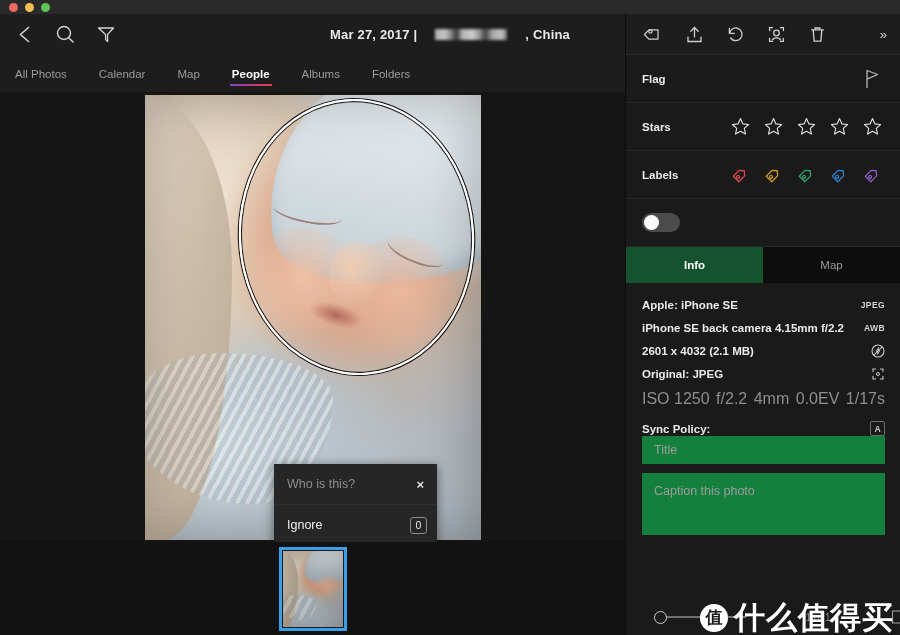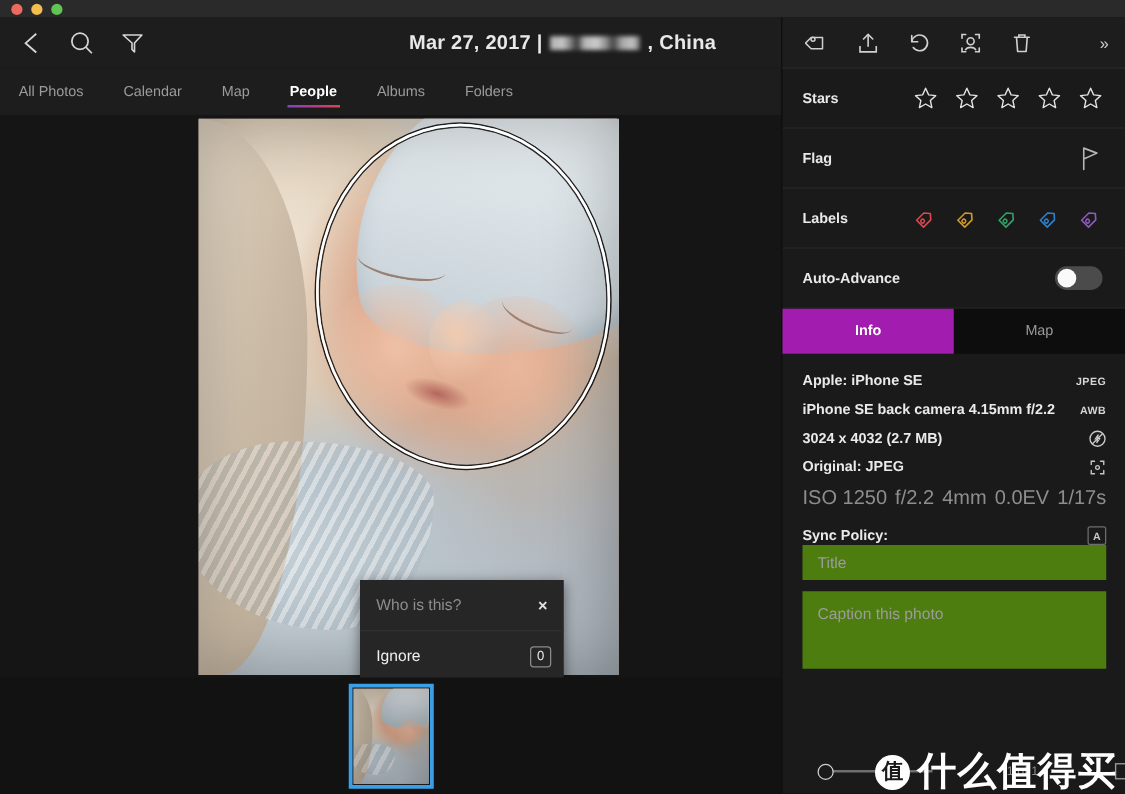--- a/index.html
+++ b/index.html
@@ -32,22 +32,22 @@
   .icon-btn {
     width: 26px; height: 26px; display: flex; align-items: center;
     justify-content: center; cursor: pointer;
   }
   .tb-center {
     position: absolute; left: 0; right: 0; top: 0; bottom: 0;
     display: flex; align-items: center; justify-content: center;
     pointer-events: none;
   }
   .tb-title {
-    font-size: 16px; font-weight: bold; color: #e8e8e8;
-    letter-spacing: .2px; display: flex; align-items: center; gap: 4px;
+    font-size: 13px; font-weight: bold; color: #e8e8e8;
+    letter-spacing: .2px; display: flex; align-items: center; gap: 16px;
   }
   .redact {
     display: inline-block; width: 72px; height: 11px; margin: 0 2px;
     background:
       linear-gradient(90deg,
         #b9b9b9 0%, #cfcfcf 14%, #8e8e8e 22%, #3a3a3a 30%,
         #bdbdbd 38%, #d5d5d5 52%, #9a9a9a 62%, #464646 70%,
         #b0b0b0 80%, #cccccc 92%, #777 100%);
     filter: blur(1.6px); vertical-align: -1px; opacity: .95;
   }
@@ -76,21 +76,21 @@
   }
   .nav-item.active { color: #fff; font-weight: bold; }
   .nav-item.active::after {
     content: ""; position: absolute; left: 0; right: 0; bottom: 3px; height: 2px;
     background: linear-gradient(90deg, #7b46c9 0%, #b33a8f 45%, #e0434a 100%);
   }
 
   
   .viewer {
     position: absolute; left: 0; top: 92px; width: 625px; height: 450px;
-    background: #151515; display: flex; align-items: center; justify-content: center; margin-left: 14px;
+    background: #151515; display: flex; align-items: center; justify-content: center;
   }
   .photo-frame {
     position: relative; width: 336px; height: 445px;
     overflow: hidden;
     background: #c9b7a6;
   }
   
   .ph-layer { position: absolute; inset: 0; }
   .ph-base {
     background:
@@ -228,21 +228,21 @@
   .toggle-knob {
     position: absolute; left: 2px; top: 2px; width: 15px; height: 15px;
     border-radius: 50%; background: #fafafa;
   }
 
   .ptabs { display: flex; height: 36px; background: #0d0d0d; }
   .ptab {
     flex: 1; display: flex; align-items: center; justify-content: center;
     font-size: 11.5px; color: #9a9a9a; cursor: pointer;
   }
-  .ptab.active { background: #a21caf; color: #fff; font-weight: bold; }
+  .ptab.active { background: #14532d; color: #fff; font-weight: bold; }
 
   .info-body { padding: 14px 15px 0 16px; }
   .info-line {
     display: flex; align-items: center; justify-content: space-between;
     margin-bottom: 8px; height: 15px;
   }
   .info-text { font-size: 11.5px; color: #eaeaea; font-weight: bold; }
   .info-right { font-size: 8.5px; color: #d6d6d6; font-weight: bold; letter-spacing: .4px; }
   .exif-row {
     display: flex; justify-content: space-between; align-items: center;
@@ -252,21 +252,21 @@
   .sync-row {
     display: flex; align-items: center; justify-content: space-between; margin-bottom: 0;
   }
   .abox {
     width: 15px; height: 15px; border: 1px solid #6e6e6e; border-radius: 2px;
     font-size: 8.5px; color: #c8c8c8; display: flex;
     align-items: center; justify-content: center; font-weight: bold;
   }
   .date-line { font-size: 11.5px; color: #eaeaea; font-weight: bold; margin-bottom: 14px; }
   .field {
-    background: #4d7c0f; border: none; width: 100%; color: #cfcfcf;
+    background: #15803d; border: none; width: 100%; color: #cfcfcf;
     font-family: "Liberation Sans", sans-serif; font-size: 12.5px;
     padding: 10px 12px; outline: none; display: block;
   }
   .field::placeholder { color: #9c9c9c; }
   .field-title { height: 28px; padding: 6px 12px; margin-bottom: 9px; }
   .field-caption { height: 62px; resize: none; padding-top: 11px; }
 
   
   .panel-footer {
     position: absolute; left: 16px; bottom: 0; width: 275px; height: 36px;
@@ -458,60 +458,60 @@
         <svg width="19" height="19" viewBox="0 0 19 19">
             <path d="M3.6 4.8 L15.4 4.8" stroke="#d0d0d0" stroke-width="1.3" stroke-linecap="round"></path>
             <path d="M7.1 4.6 L7.1 3 L11.9 3 L11.9 4.6" fill="none" stroke="#d0d0d0" stroke-width="1.3"></path>
             <path d="M5.2 4.9 L6.1 16.2 L12.9 16.2 L13.8 4.9" fill="none" stroke="#d0d0d0" stroke-width="1.3" stroke-linejoin="round"></path>
           </svg>
       </span>
       <span class="chev-more">»</span>
     </div>
 
     <div class="prow">
-      <span class="prow-label">Stars</span>
-      <span class="stars">
-        <span class="star">
-            <svg width="19" height="19" viewBox="0 0 19 19">
-              <path d="M9.5 1.6 L11.9 6.9 L17.6 7.5 L13.3 11.4 L14.5 17.1 L9.5 14.2 L4.5 17.1 L5.7 11.4 L1.4 7.5 L7.1 6.9 Z" fill="none" stroke="#e3e3e3" stroke-width="1.1" stroke-linejoin="round"></path>
-            </svg>
-          </span>
-        <span class="star">
-            <svg width="19" height="19" viewBox="0 0 19 19">
-              <path d="M9.5 1.6 L11.9 6.9 L17.6 7.5 L13.3 11.4 L14.5 17.1 L9.5 14.2 L4.5 17.1 L5.7 11.4 L1.4 7.5 L7.1 6.9 Z" fill="none" stroke="#e3e3e3" stroke-width="1.1" stroke-linejoin="round"></path>
-            </svg>
-          </span>
-        <span class="star">
-            <svg width="19" height="19" viewBox="0 0 19 19">
-              <path d="M9.5 1.6 L11.9 6.9 L17.6 7.5 L13.3 11.4 L14.5 17.1 L9.5 14.2 L4.5 17.1 L5.7 11.4 L1.4 7.5 L7.1 6.9 Z" fill="none" stroke="#e3e3e3" stroke-width="1.1" stroke-linejoin="round"></path>
-            </svg>
-          </span>
-        <span class="star">
-            <svg width="19" height="19" viewBox="0 0 19 19">
-              <path d="M9.5 1.6 L11.9 6.9 L17.6 7.5 L13.3 11.4 L14.5 17.1 L9.5 14.2 L4.5 17.1 L5.7 11.4 L1.4 7.5 L7.1 6.9 Z" fill="none" stroke="#e3e3e3" stroke-width="1.1" stroke-linejoin="round"></path>
-            </svg>
-          </span>
-        <span class="star">
-            <svg width="19" height="19" viewBox="0 0 19 19">
-              <path d="M9.5 1.6 L11.9 6.9 L17.6 7.5 L13.3 11.4 L14.5 17.1 L9.5 14.2 L4.5 17.1 L5.7 11.4 L1.4 7.5 L7.1 6.9 Z" fill="none" stroke="#e3e3e3" stroke-width="1.1" stroke-linejoin="round"></path>
-            </svg>
-          </span>
-      </span>
-    </div>
-
-    <div class="prow">
       <span class="prow-label">Flag</span>
       <span>
         <svg width="20" height="22" viewBox="0 0 20 22">
             <path d="M5 2.5 L5 19.5 M5 2.5 L15.5 6.5 L5 11.2" fill="none" stroke="#b5b5b5" stroke-width="1.3" stroke-linejoin="round" stroke-linecap="round"></path>
           </svg>
       </span>
     </div>
 
     <div class="prow">
+      <span class="prow-label">Stars</span>
+      <span class="stars">
+        <span class="star">
+            <svg width="19" height="19" viewBox="0 0 19 19">
+              <path d="M9.5 1.6 L11.9 6.9 L17.6 7.5 L13.3 11.4 L14.5 17.1 L9.5 14.2 L4.5 17.1 L5.7 11.4 L1.4 7.5 L7.1 6.9 Z" fill="none" stroke="#e3e3e3" stroke-width="1.1" stroke-linejoin="round"></path>
+            </svg>
+          </span>
+        <span class="star">
+            <svg width="19" height="19" viewBox="0 0 19 19">
+              <path d="M9.5 1.6 L11.9 6.9 L17.6 7.5 L13.3 11.4 L14.5 17.1 L9.5 14.2 L4.5 17.1 L5.7 11.4 L1.4 7.5 L7.1 6.9 Z" fill="none" stroke="#e3e3e3" stroke-width="1.1" stroke-linejoin="round"></path>
+            </svg>
+          </span>
+        <span class="star">
+            <svg width="19" height="19" viewBox="0 0 19 19">
+              <path d="M9.5 1.6 L11.9 6.9 L17.6 7.5 L13.3 11.4 L14.5 17.1 L9.5 14.2 L4.5 17.1 L5.7 11.4 L1.4 7.5 L7.1 6.9 Z" fill="none" stroke="#e3e3e3" stroke-width="1.1" stroke-linejoin="round"></path>
+            </svg>
+          </span>
+        <span class="star">
+            <svg width="19" height="19" viewBox="0 0 19 19">
+              <path d="M9.5 1.6 L11.9 6.9 L17.6 7.5 L13.3 11.4 L14.5 17.1 L9.5 14.2 L4.5 17.1 L5.7 11.4 L1.4 7.5 L7.1 6.9 Z" fill="none" stroke="#e3e3e3" stroke-width="1.1" stroke-linejoin="round"></path>
+            </svg>
+          </span>
+        <span class="star">
+            <svg width="19" height="19" viewBox="0 0 19 19">
+              <path d="M9.5 1.6 L11.9 6.9 L17.6 7.5 L13.3 11.4 L14.5 17.1 L9.5 14.2 L4.5 17.1 L5.7 11.4 L1.4 7.5 L7.1 6.9 Z" fill="none" stroke="#e3e3e3" stroke-width="1.1" stroke-linejoin="round"></path>
+            </svg>
+          </span>
+      </span>
+    </div>
+
+    <div class="prow">
       <span class="prow-label">Labels</span>
       <span class="labels">
         <span class="tagico">
             <svg width="19" height="19" viewBox="0 0 19 19">
               <g transform="rotate(-45 9.5 9.5)">
                 <path d="M3.2 5.6 L11.4 5.6 L14.8 9.5 L11.4 13.4 L3.2 13.4 Z" fill="none" stroke="#d9484f" stroke-width="1.3" stroke-linejoin="round"></path>
                 <circle cx="6.1" cy="9.5" r="1.5" fill="none" stroke="#d9484f" stroke-width="1.2"></circle>
               </g>
             </svg>
           </span>
@@ -544,42 +544,41 @@
               <g transform="rotate(-45 9.5 9.5)">
                 <path d="M3.2 5.6 L11.4 5.6 L14.8 9.5 L11.4 13.4 L3.2 13.4 Z" fill="none" stroke="#8d5bc0" stroke-width="1.3" stroke-linejoin="round"></path>
                 <circle cx="6.1" cy="9.5" r="1.5" fill="none" stroke="#8d5bc0" stroke-width="1.2"></circle>
               </g>
             </svg>
           </span>
       </span>
     </div>
 
     <div class="prow">
-      <span class="prow-label">Auto-Advance</span>
       <span class="toggle">
         <span class="toggle-knob"></span>
       </span>
     </div>
 
     <div class="ptabs">
       <span class="ptab active">Info</span>
       <span class="ptab">Map</span>
     </div>
 
     <div class="info-body">
       <div class="info-line">
         <span class="info-text">Apple: iPhone SE</span>
         <span class="info-right">JPEG</span>
       </div>
       <div class="info-line">
         <span class="info-text">iPhone SE back camera 4.15mm f/2.2</span>
         <span class="info-right">AWB</span>
       </div>
       <div class="info-line">
-        <span class="info-text">3024 x 4032 (2.7 MB)</span>
+        <span class="info-text">2601 x 4032 (2.1 MB)</span>
         <span>
           <svg width="14" height="14" viewBox="0 0 14 14">
               <circle cx="7" cy="7" r="6" fill="none" stroke="#c8c8c8" stroke-width="1.1"></circle>
               <path d="M7.6 3.6 L5.2 7.2 L7 7.2 L6.4 10.4 L8.8 6.8 L7 6.8 Z" fill="none" stroke="#c8c8c8" stroke-width="0.9"></path>
               <line x1="2.8" y1="11.2" x2="11.2" y2="2.8" stroke="#c8c8c8" stroke-width="1.1"></line>
             </svg>
         </span>
       </div>
       <div class="info-line">
         <span class="info-text">Original: JPEG</span>

